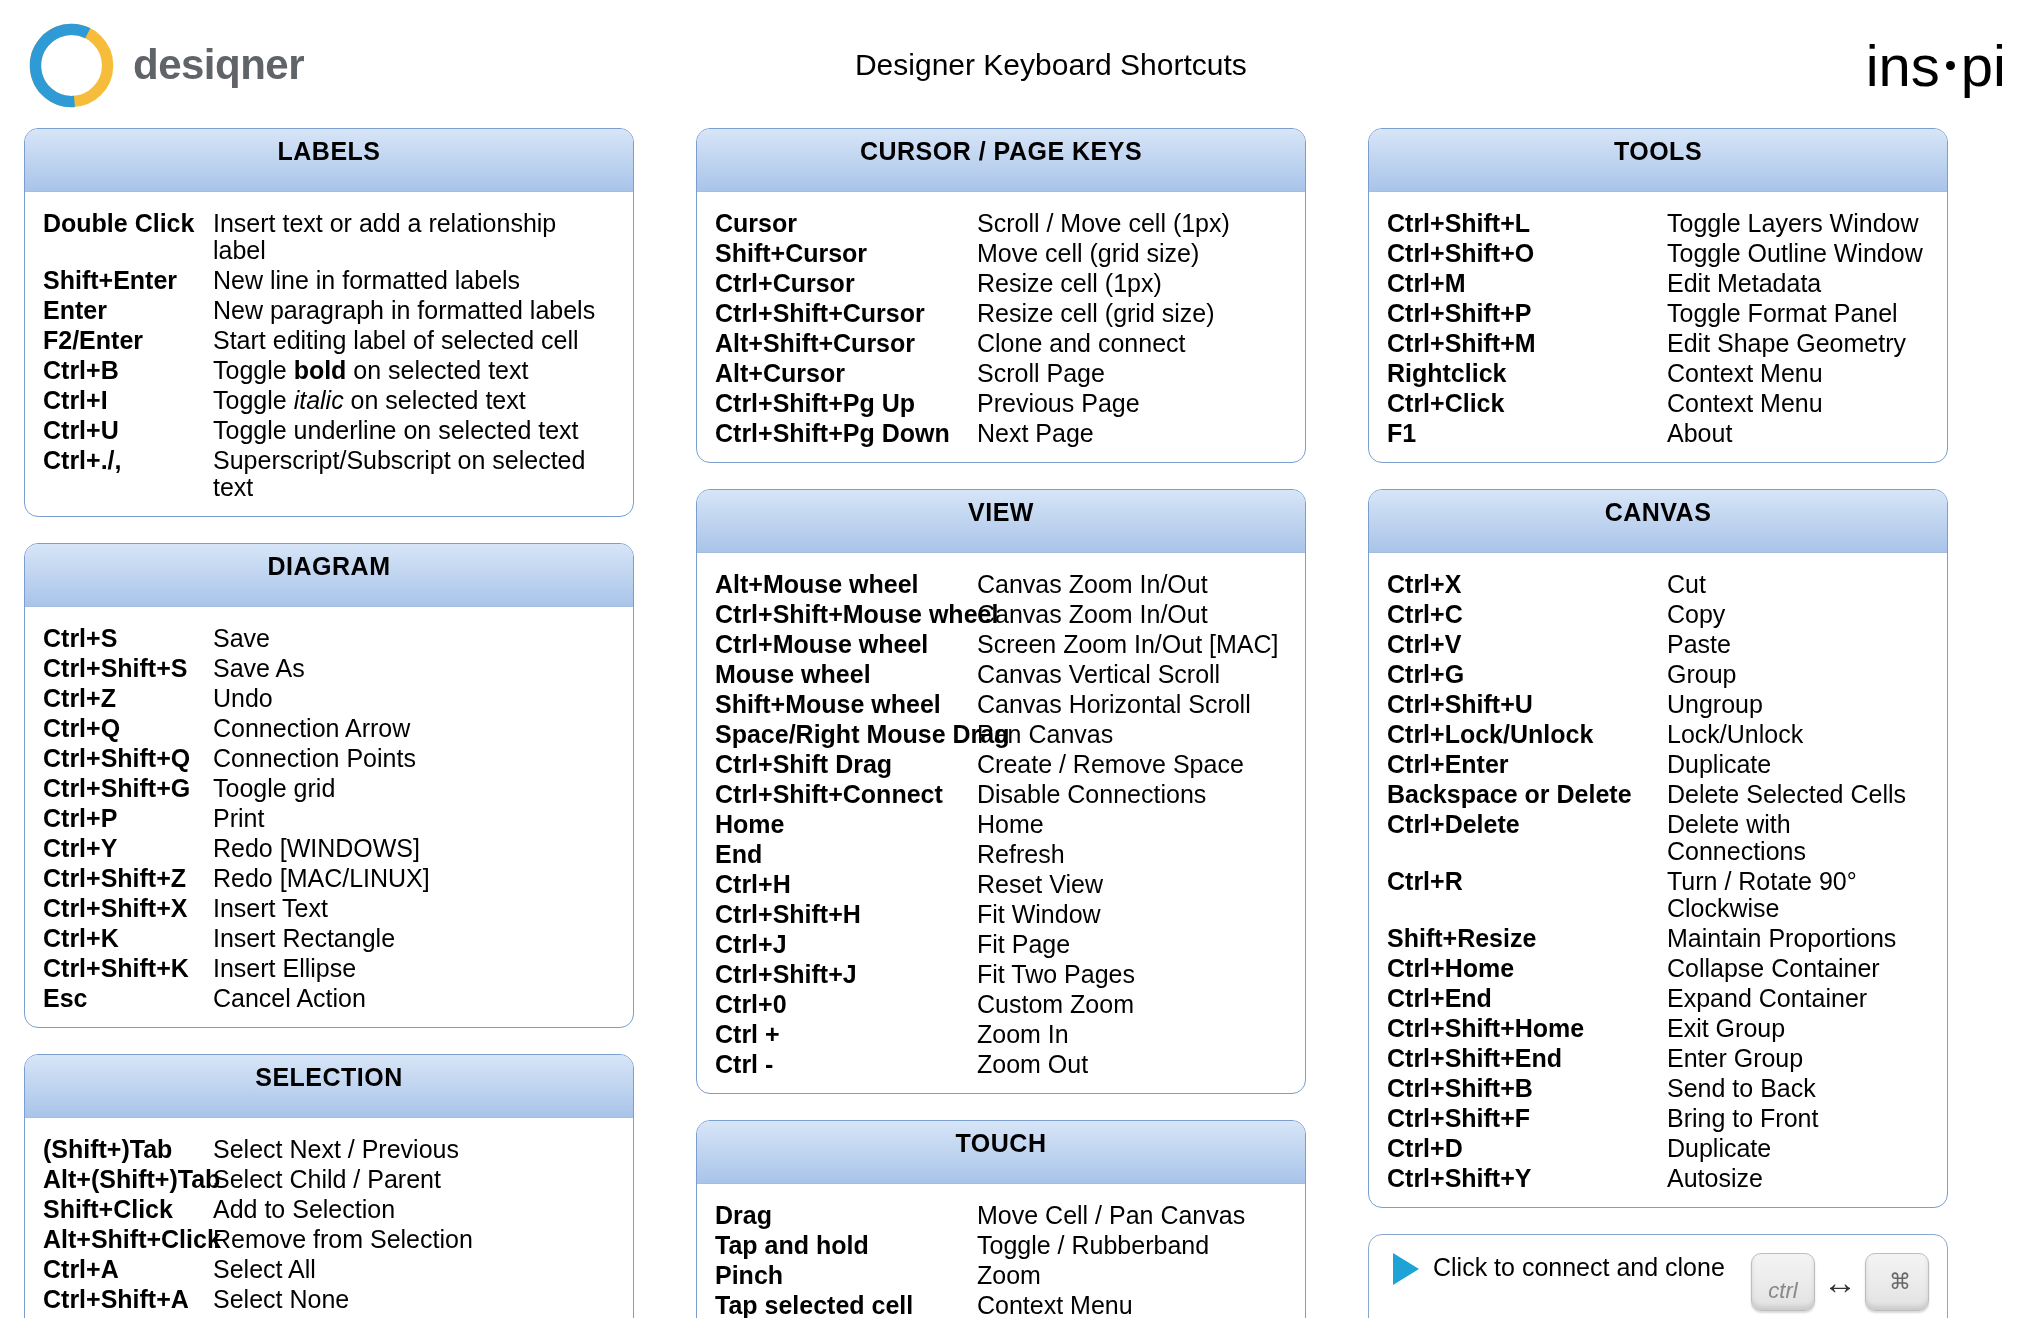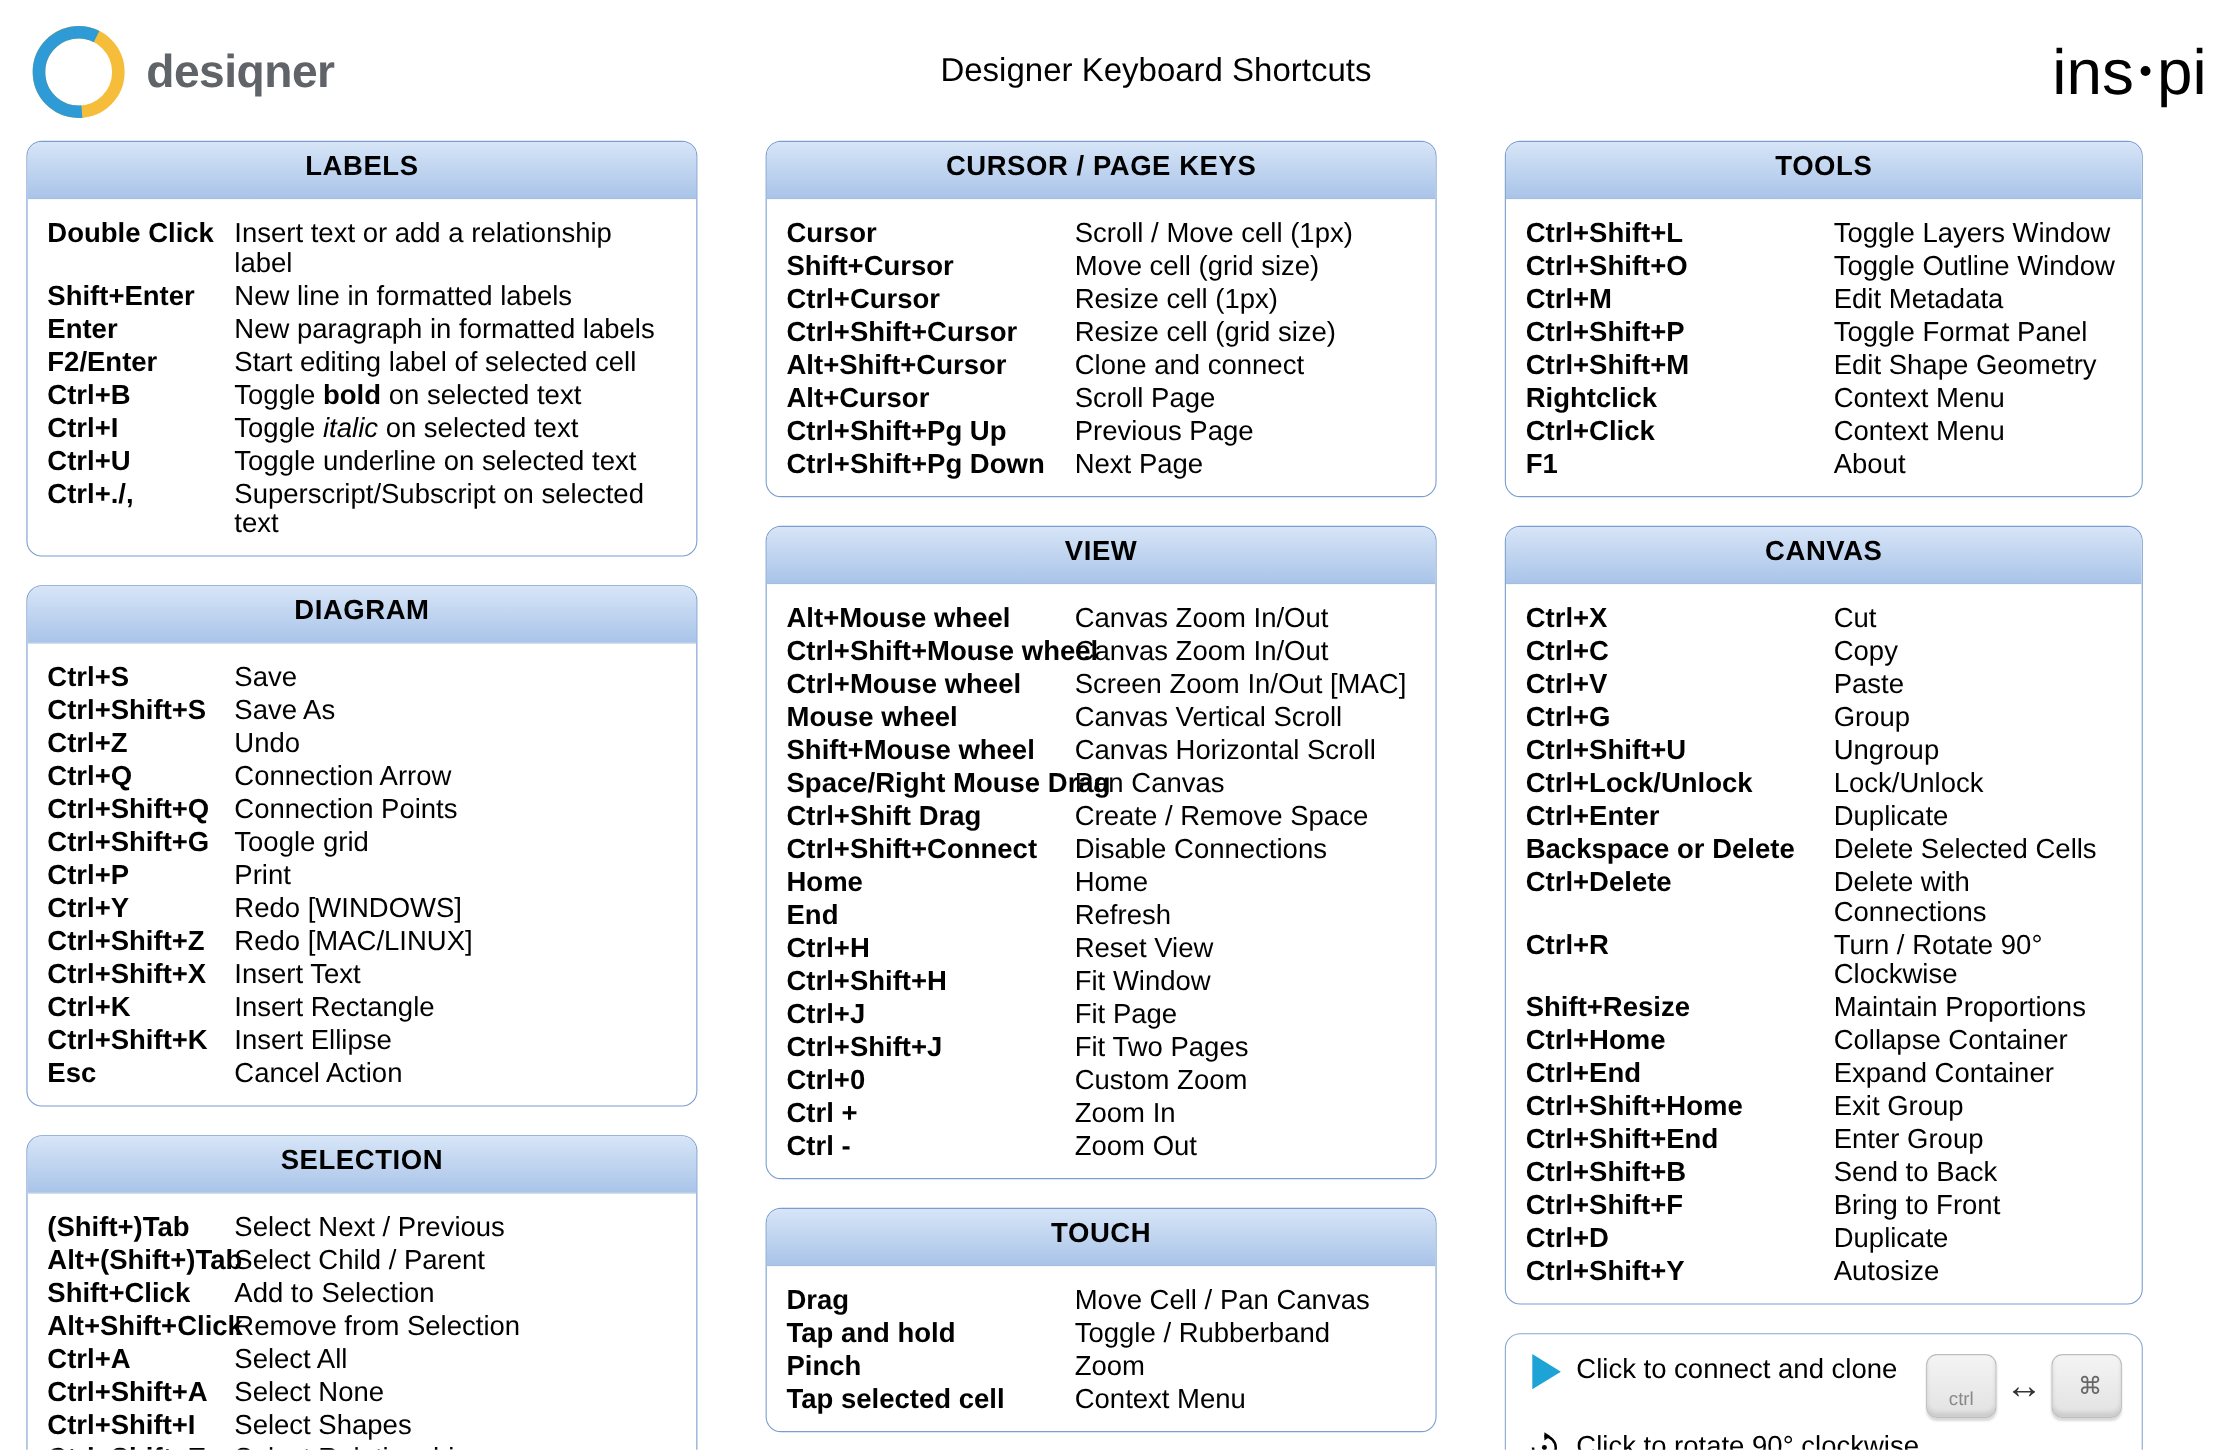--- a/index.html
+++ b/index.html
@@ -61,21 +61,21 @@
     border: 1.5px solid #7a9ecf;
     border-radius: 14px;
     overflow: hidden;
     background: #fff;
   }
   .panel-header {
     background: linear-gradient(#d7e5f7, #a9c4e9);
     text-align: center;
     font-weight: 700;
     font-size: 25px;
-    padding: 8px 0 14px 0;
+    padding: 8px 0 25px 0;
     border-bottom: 1px solid #a5bdde;
     letter-spacing: 0.5px;
   }
   .panel-body {
     padding: 16px 18px 14px 18px;
   }
   .row {
     display: grid;
     grid-template-columns: 170px 1fr;
     line-height: 1.08;
@@ -113,21 +113,21 @@
   .rot-icon { width: 30px; height: 30px; margin-left:2px; }
   .keys-illu { display:flex; align-items:center; gap:8px; }
   .keycap {
     width: 64px; height: 58px;
     background: linear-gradient(#f4f4f4,#e2e2e2);
     border: 1px solid #bdbdbd;
     border-radius: 10px;
     box-shadow: inset 0 -4px 4px rgba(0,0,0,0.1), 0 2px 2px rgba(0,0,0,0.15);
     display:flex; align-items:flex-end; justify-content:center;
     padding-bottom:6px;
-    font-size:17px; color:#888; 
+    font-size:22px; color:#888; font-style:italic;
   }
   .keycap.icons { align-items:center; padding:0; gap:6px; font-style:normal; color:#666; font-size:22px;}
   .dbl-arrow { font-size: 34px; color:#333; }
 </style>
 </head>
 <body>
 
 <div class="header">
   <div class="logo-left">
     <svg class="ring" viewBox="0 0 100 100">

